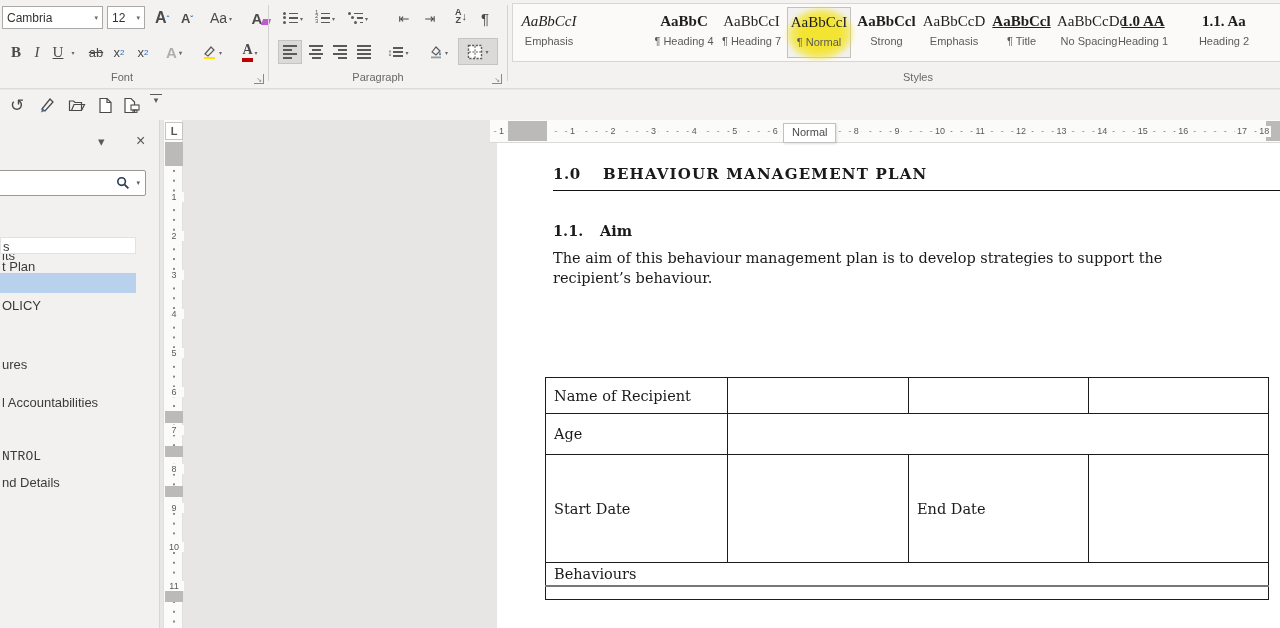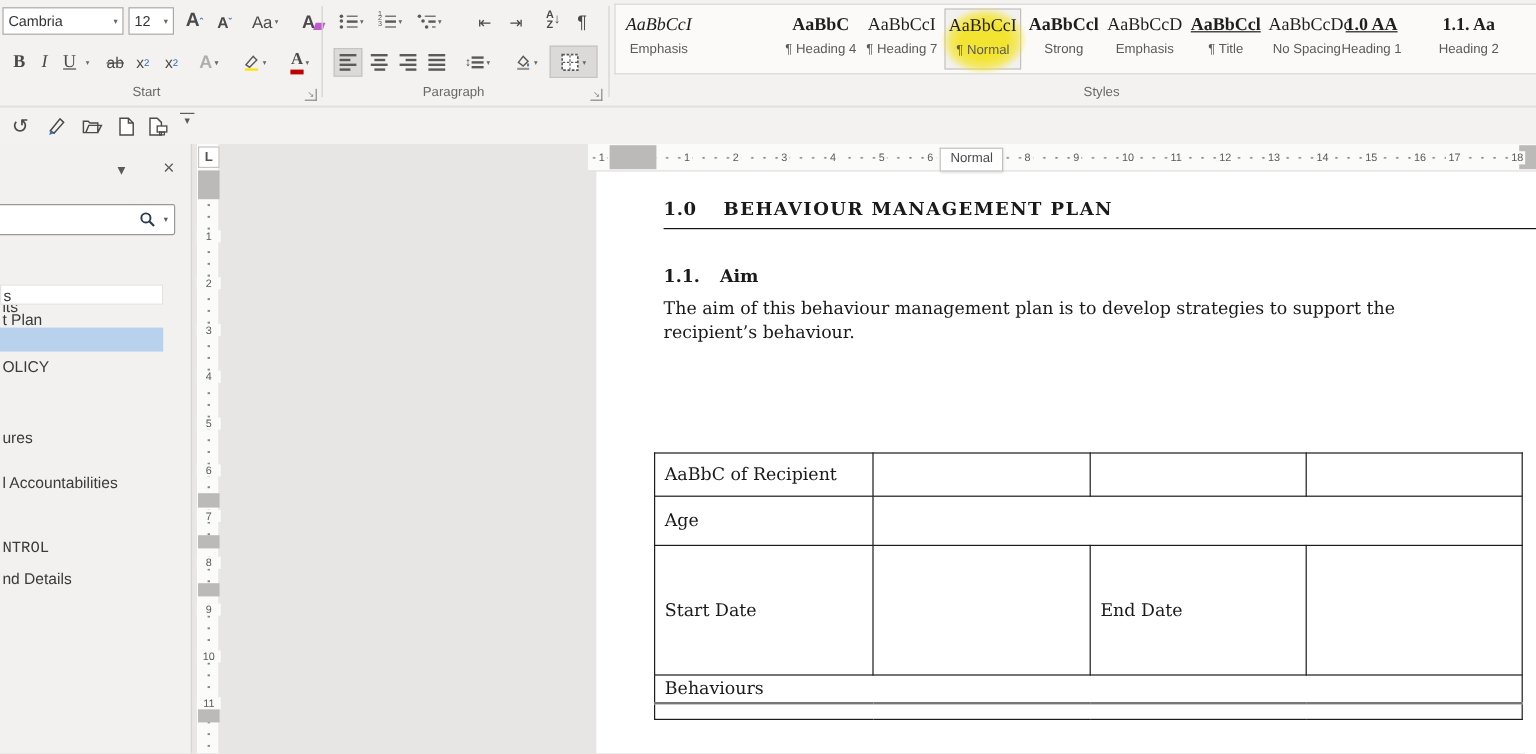--- a/index.html
+++ b/index.html
@@ -189,21 +189,21 @@
         <path d="M3 9 L9 2 L12 5 L6 11 Z" fill="none" stroke="#5a5a5a" stroke-width="1.2"></path>
         <rect x="2" y="12" width="11" height="2.4" fill="#ffe400"></rect>
         </svg>
       <span class="dd">▾</span>
       </div>
     <div class="rbtn" style="left:234px; top:40px; width:32px;">
       <span class="fc-bar">A</span>
         <span class="dd">▾</span>
       </div>
 
-    <div class="grp-label" style="left:90px; width:64px;">Start</div>
+    <div class="grp-label" style="left:90px; width:64px;">Font</div>
     <div class="launcher" style="left:254px;"></div>
     <div class="grp-divider" style="left:268px;"></div>
 
     <div class="rbtn" style="left:278px; top:6px; width:30px;">
       <span class="ic-list">
           <i></i>
           <i></i>
           <i></i>
         </span>
         <span class="dd">▾</span>
@@ -441,21 +441,21 @@
       <div class="hnum" style="left: 321.3px;">7</div>
       <div class="hnum" style="left: 361.85px;">8</div>
       <div class="hnum" style="left: 402.4px;">9</div>
       <div class="hnum" style="left: 442.95px;">10</div>
       <div class="hnum" style="left: 483.5px;">11</div>
       <div class="hnum" style="left: 524.05px;">12</div>
       <div class="hnum" style="left: 564.6px;">13</div>
       <div class="hnum" style="left: 605.15px;">14</div>
       <div class="hnum" style="left: 645.7px;">15</div>
       <div class="hnum" style="left: 686.25px;">16</div>
-      <div class="hnum" style="left: 715px;">17</div>
+      <div class="hnum" style="left: 745px;">17</div>
       <div class="hnum" style="left: 767.35px;">18</div>
     </div>
 
   <div class="tooltip">Normal</div>
 
   <div class="page">
     <div class="h1row">
       <span class="num">1.0</span><span class="txt">BEHAVIOUR MANAGEMENT PLAN</span>
     </div>
     <div class="h1line"></div>
@@ -465,21 +465,21 @@
     <div class="para">The aim of this behaviour management plan is to develop strategies to support the recipient’s behaviour.</div>
     <table class="doc-table" id="doc-table">
       <colgroup>
           <col style="width:182px">
           <col style="width:181px">
           <col style="width:180px">
           <col style="width:180px">
         </colgroup>
       <tbody>
           <tr style="height: 36px;">
-            <td>AaBbC of Recipient</td>
+            <td>Name of Recipient</td>
             <td></td>
             <td></td>
             <td></td>
           </tr>
           <tr style="height: 41px;">
             <td>Age</td>
             <td colspan="3"></td>
           </tr>
           <tr style="height: 108px;">
             <td>Start Date</td>

